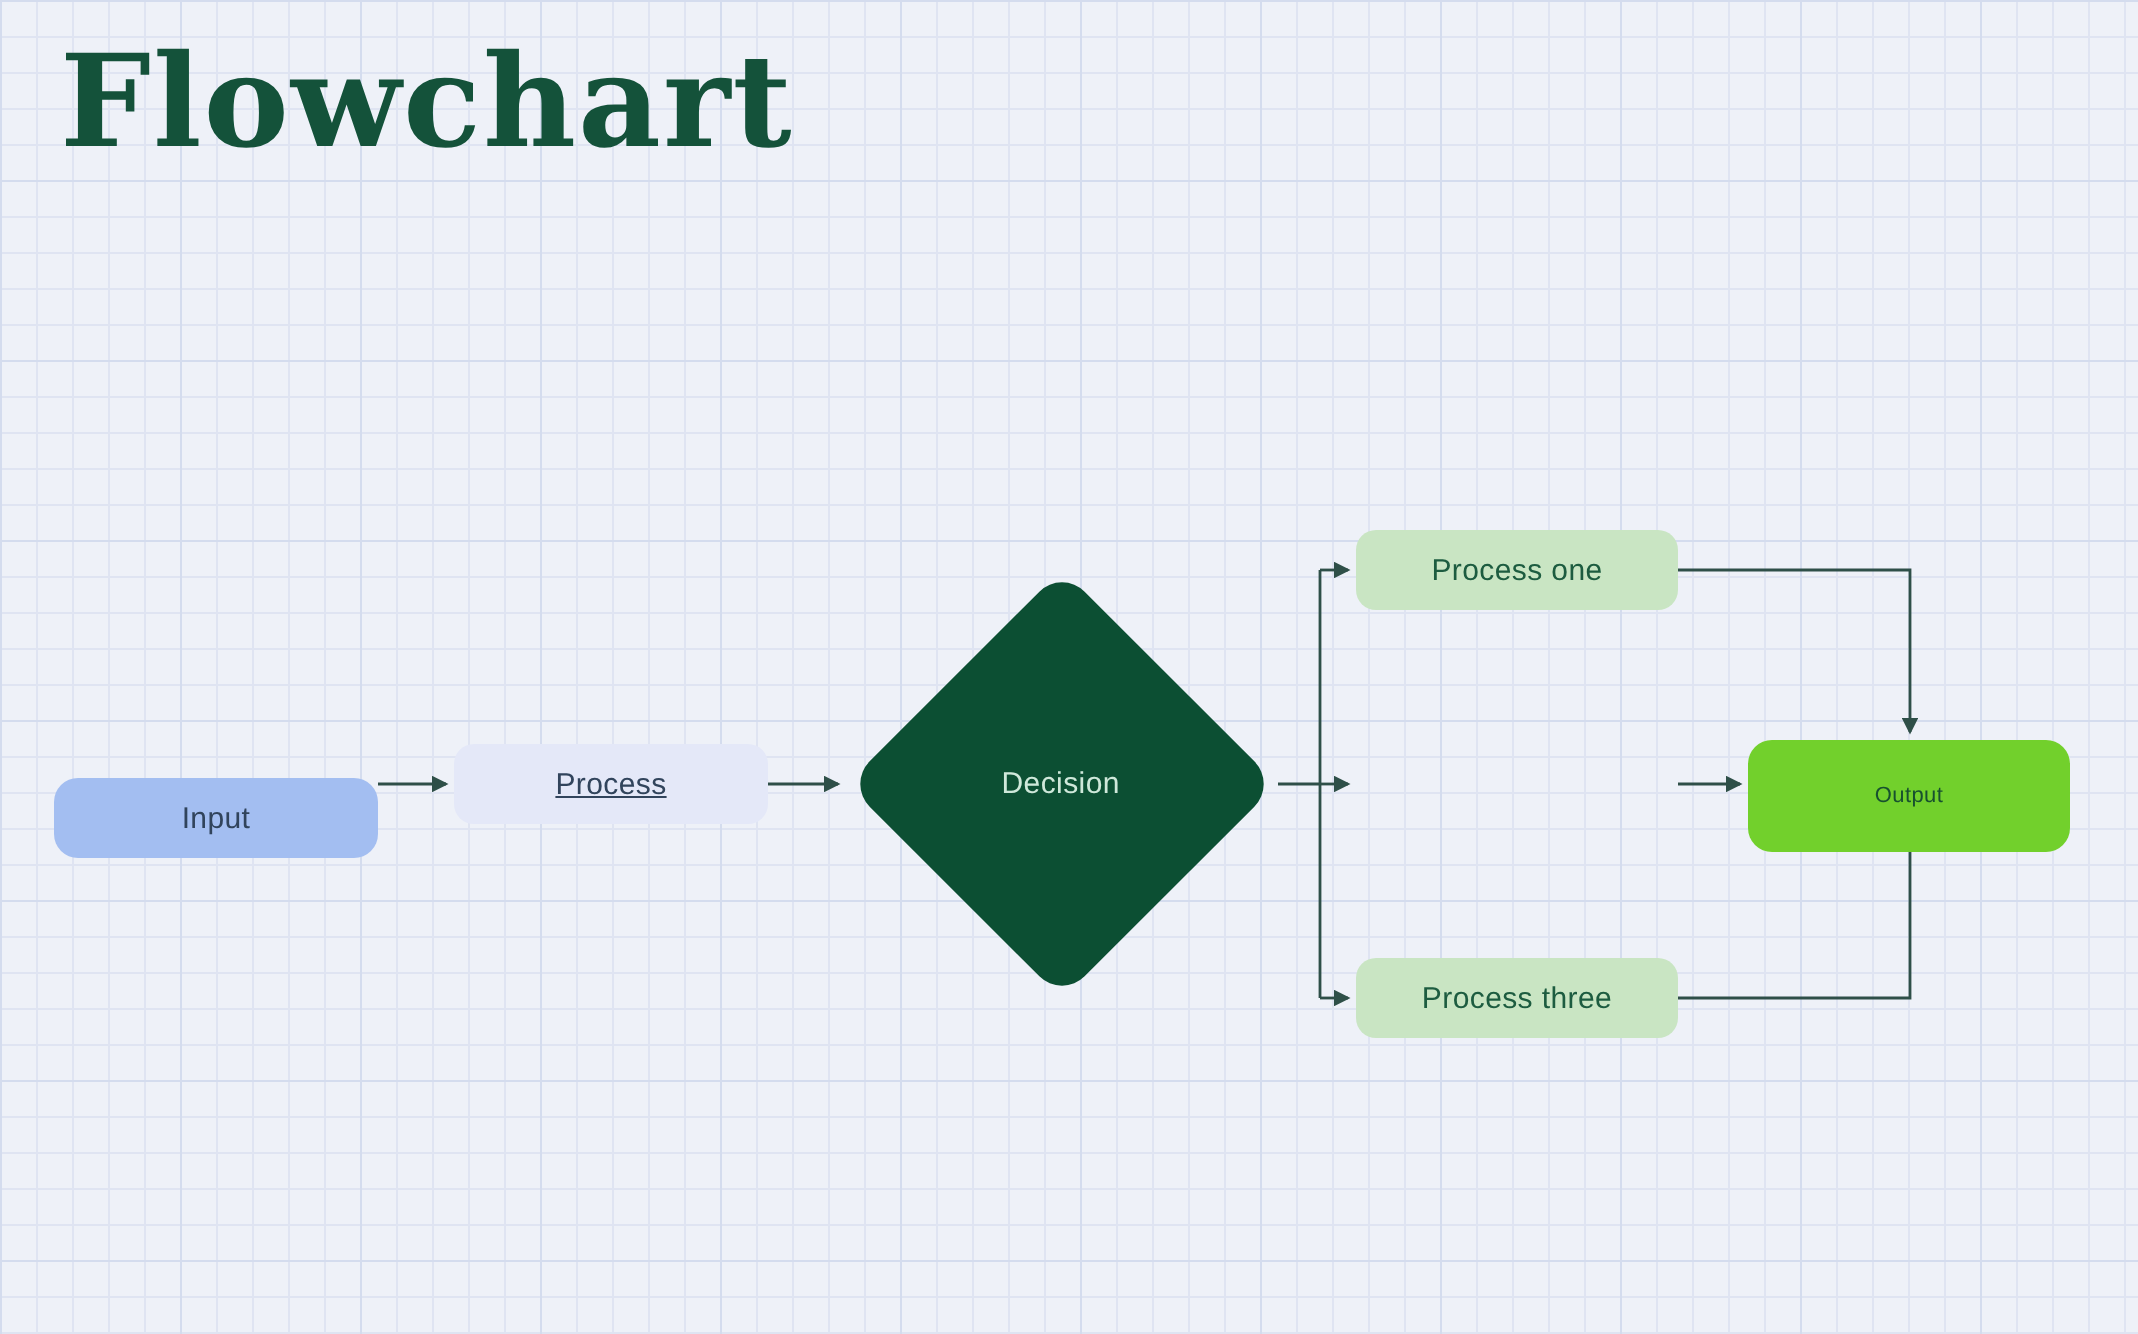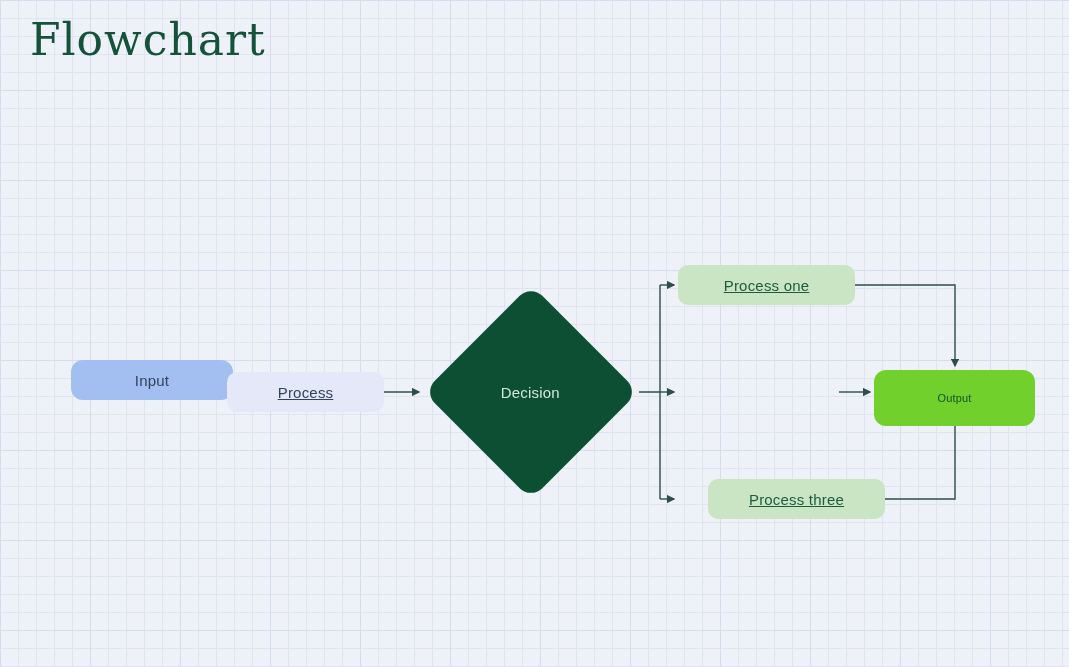--- a/index.html
+++ b/index.html
@@ -21,45 +21,45 @@
       linear-gradient(to bottom, var(--grid-line-major,#d4dcee) 1px, transparent 1px),
       linear-gradient(to right, var(--grid-line,#dfe4f2) 1px, transparent 1px),
       linear-gradient(to bottom, var(--grid-line,#dfe4f2) 1px, transparent 1px);
     background-size:90px 90px,90px 90px,18px 18px,18px 18px;
     position:relative;
   }
   .canvas{position:absolute;inset:0;}
   .page-title{
     position:absolute;left:30px;top:14px;
     font-family:"DejaVu Serif","Liberation Serif",serif;
-    font-weight:400;font-size:44px;letter-spacing:1px;
+    font-weight:700;font-size:64px;letter-spacing:1px;
     color:var(--title-text,#14523a);
   }
   svg.connectors{position:absolute;left:0;top:0;width:1069px;height:667px;}
   svg.connectors path.edge{fill:none;stroke:var(--connector,#2e4f48);stroke-width:1.4;}
   .arrowhead{fill:var(--connector,#2e4f48);}
   .node{
     position:absolute;display:flex;align-items:center;justify-content:center;
     font-size:15px;line-height:1;letter-spacing:.2px;
   }
-  .node-input{left:27px;top:360px;width:162px;height:40px;border-radius:12px;
-    background:var(--input-fill,#a3bef1);color:var(--input-text,#31445c);margin-left:44px;}
+  .node-input{left:27px;top:389px;width:162px;height:40px;border-radius:12px;
+    background:var(--input-fill,#a3bef1);color:var(--input-text,#31445c);}
   .node-process{left:227px;top:372px;width:157px;height:40px;border-radius:10px;
     background:var(--process-fill,#e4e8f8);color:var(--process-text,#31445c);text-decoration:underline;}
   .node-decision{
     left:455px;top:316px;width:152px;height:152px;border-radius:16px;
     background:var(--decision-fill,#0c4f33);color:var(--decision-text,#cfe8da);
     transform:rotate(45deg);
   }
   .node-decision .node-label{transform:rotate(-45deg);}
-  .node-branch{width:177px;height:40px;border-radius:10px;
-    background:var(--branch-fill,#c9e5c3);color:var(--branch-text,#1d5c40);text-decoration:underline;}
+  .node-branch{width:161px;height:40px;border-radius:10px;
+    background:var(--branch-fill,#c9e5c3);color:var(--branch-text,#1d5c40);}
   .node-process-one{left:678px;top:265px;}
   .node-process-two{left:678px;top:372px;background:var(--branch-fill-muted,#d6e5d1);}
-  .node-process-three{left:708px;top:479px;}
+  .node-process-three{left:678px;top:479px;}
   .node-output{left:874px;top:370px;width:161px;height:56px;border-radius:12px;
     background:var(--output-fill,#72d02c);color:var(--output-text,#17502f);font-size:11px;}
 </style>
 </head>
 <body>
 
 <div class="canvas">
 
   <h1 class="page-title">Flowchart</h1>
 

